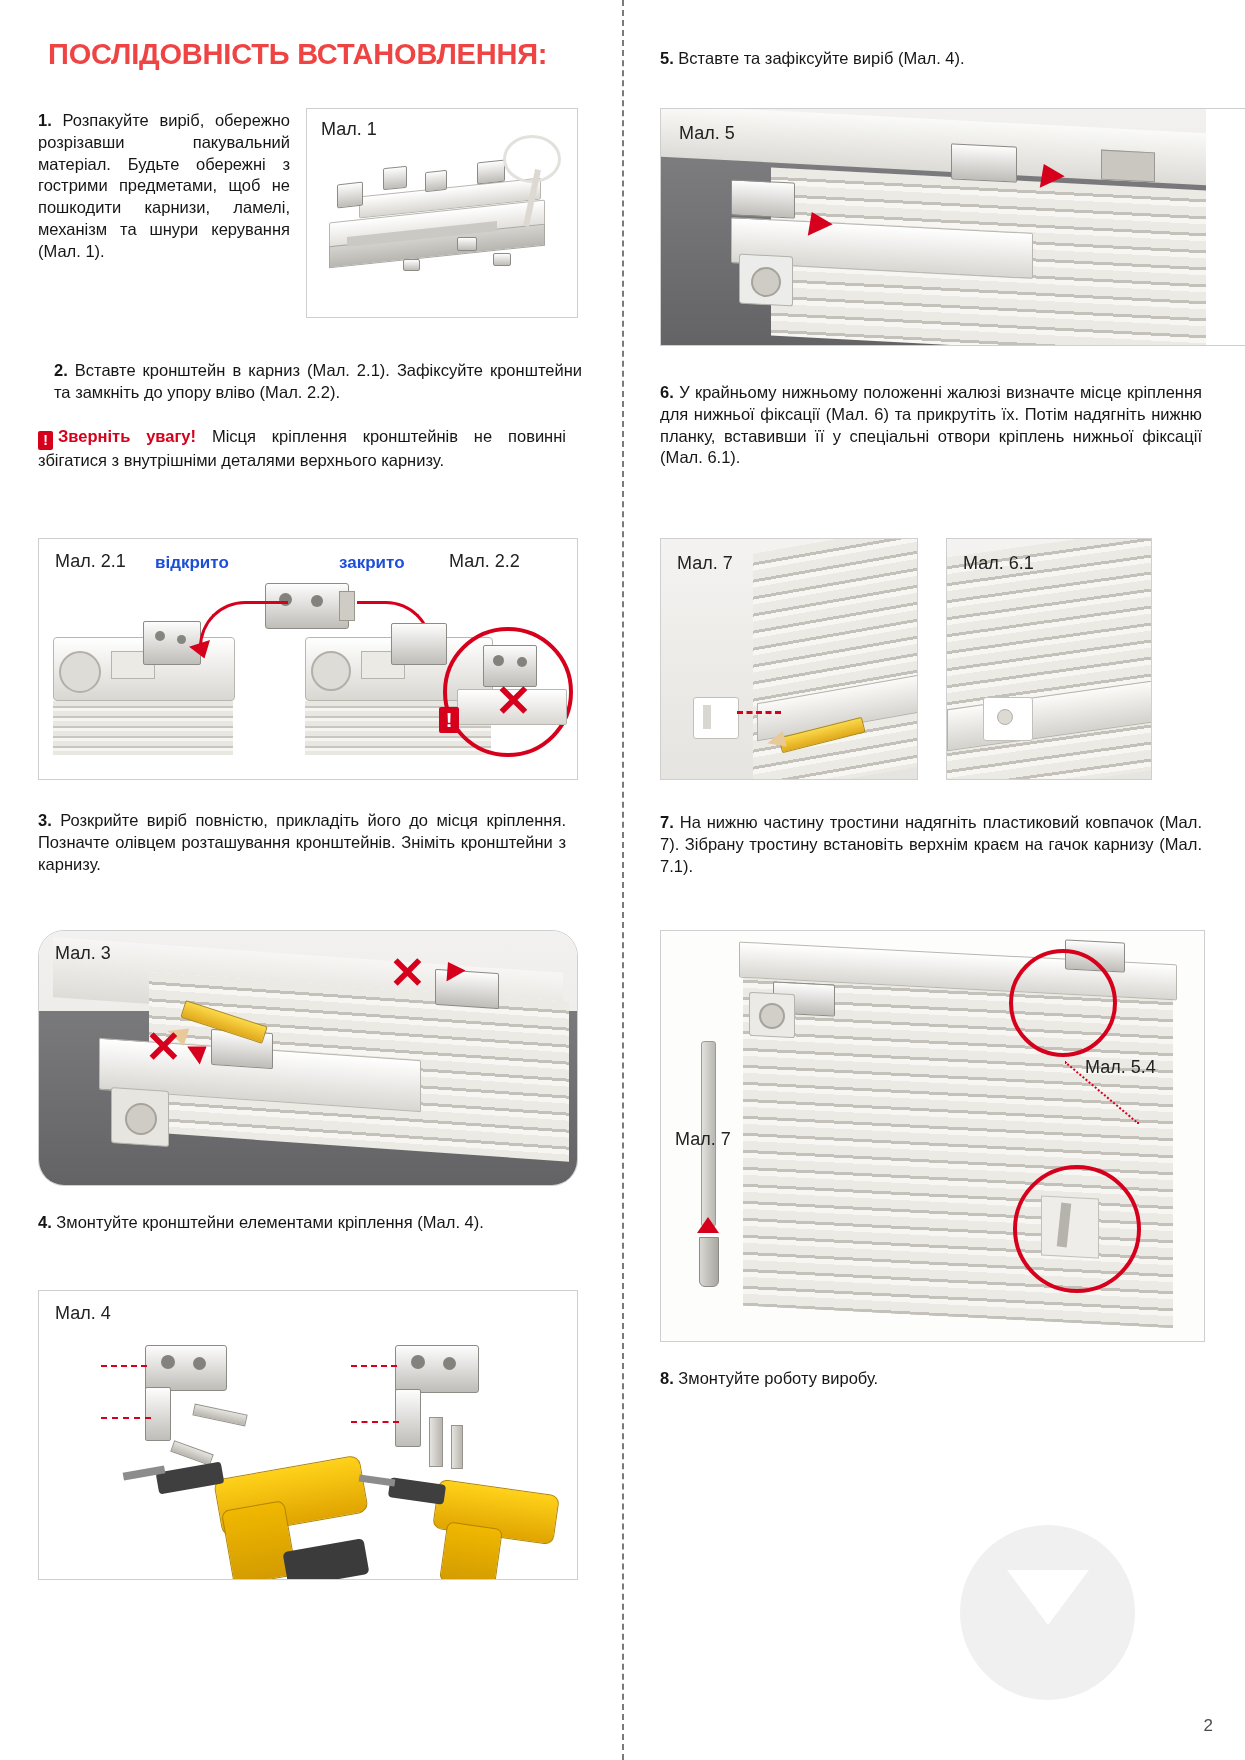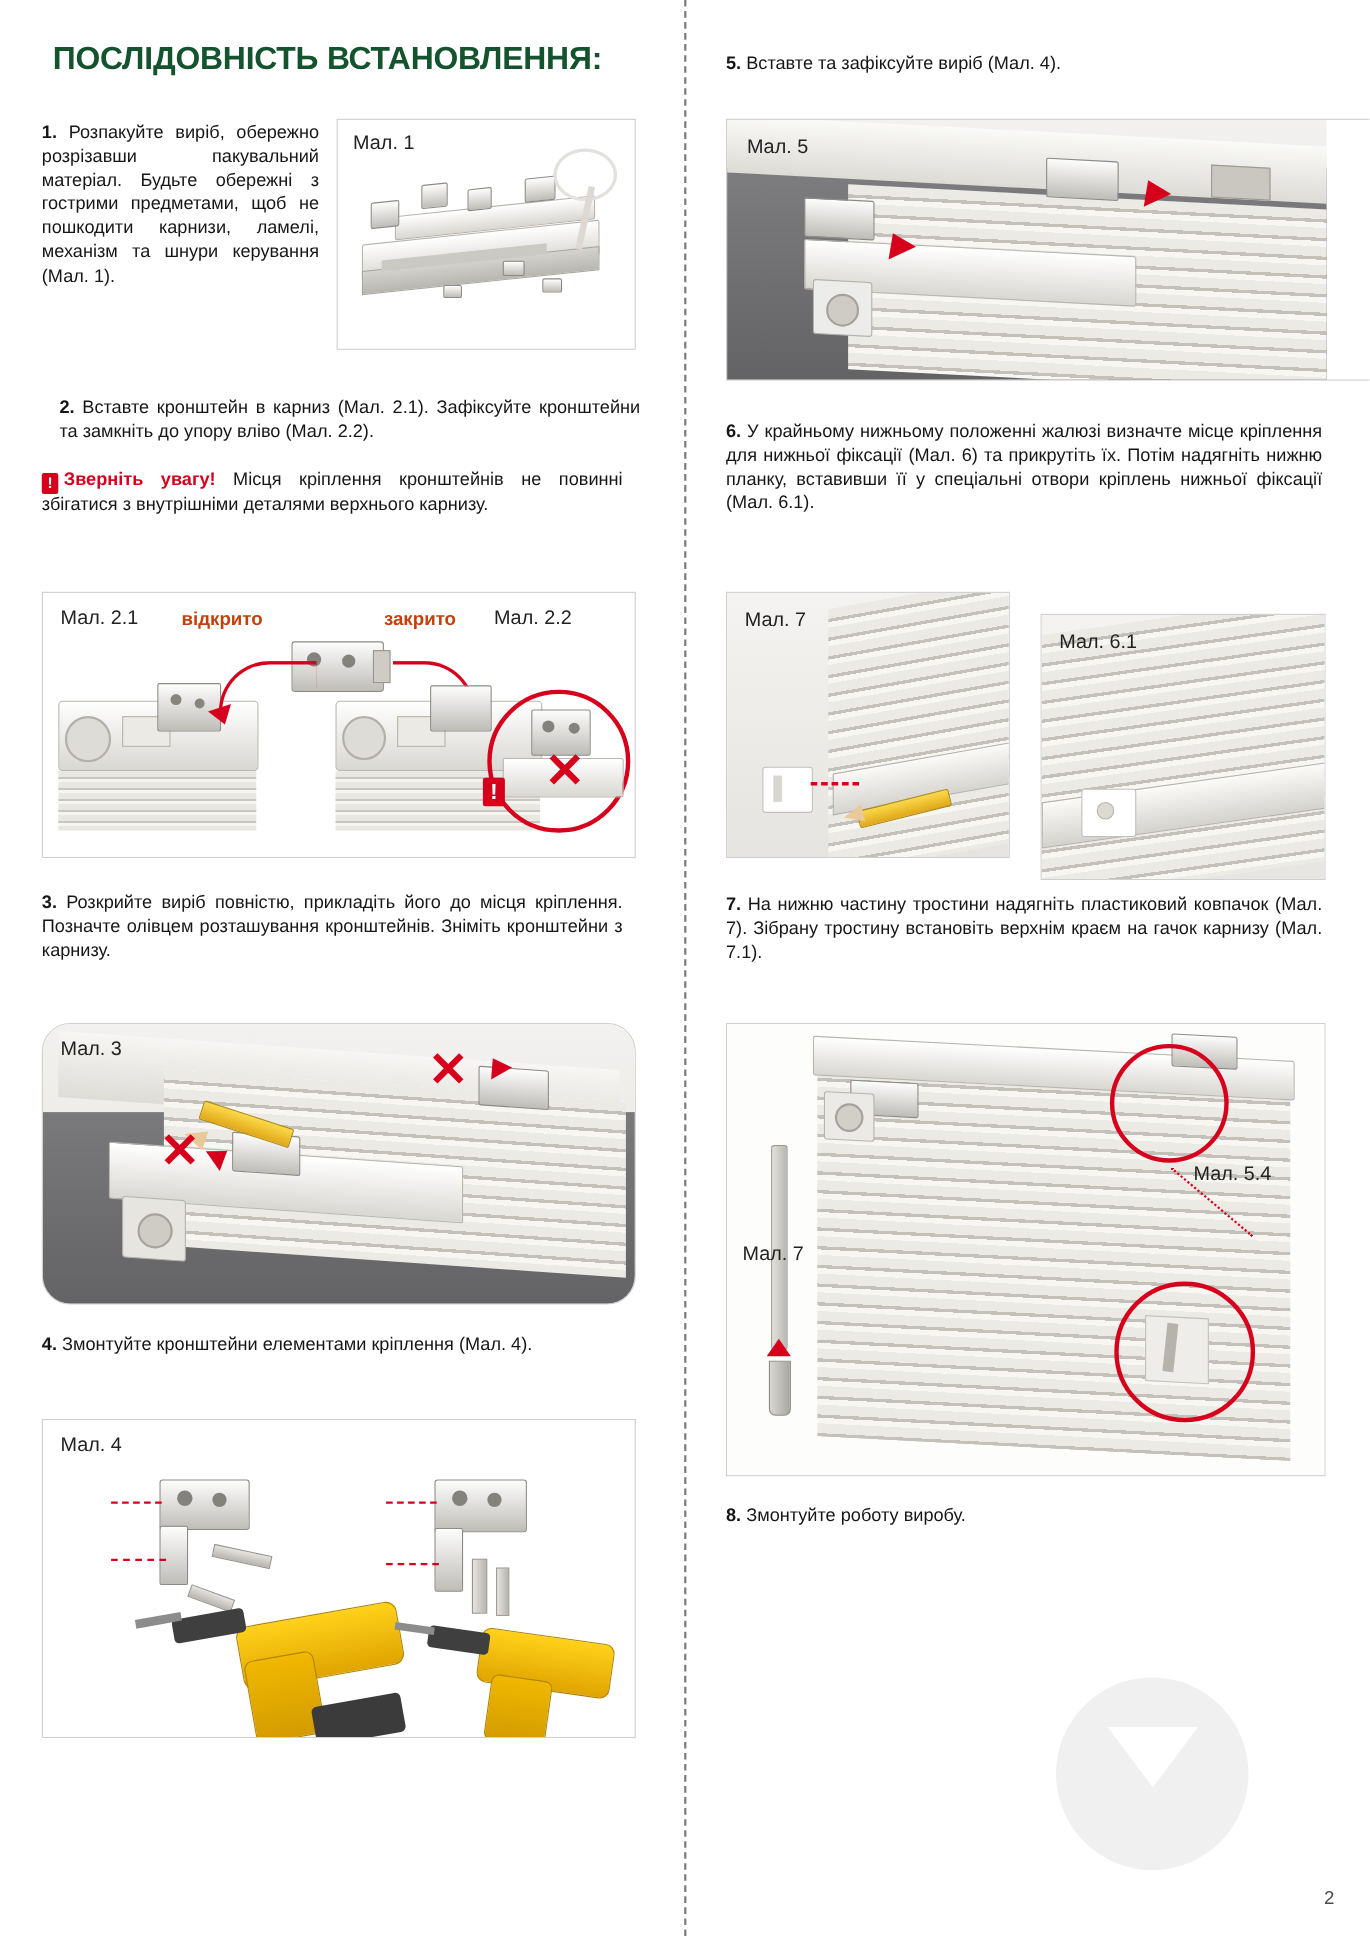--- a/index.html
+++ b/index.html
@@ -40,21 +40,21 @@
   .col-left  { left: 38px;  width: 545px; }
   .col-right { left: 660px; width: 545px; }
 
   
   h1.title {
     font-size: 29px;
     font-weight: bold;
     letter-spacing: -0.2px;
     margin: 0;
     padding: 0;
-    color: #14532d;
+    color: #ef4444;
   }
   .para {
     font-size: 16.5px;
     line-height: 1.32;
     text-align: justify;
     margin: 0;
     color: #161616;
   }
   .para b, .num {
     font-weight: bold;
@@ -88,24 +88,23 @@
   }
   .fig-label {
     position: absolute;
     font-size: 18px;
     color: #222;
     z-index: 12;
     background: transparent;
     font-family: "Liberation Sans", sans-serif;
   }
   .lbl-red {
-    color: #c2410c;
+    color: #1d4ed8;
     font-weight: bold;
     font-size: 17px;
-    margin-left: 10px;
   }
 
   
   .sh { position: absolute; }
   .wall { background: linear-gradient(180deg,#f2f1ef,#e7e5e1); }
   .grey-wall { background: #6f6f71; }
   .blind-slats {
     background: repeating-linear-gradient(
       180deg,
       #e9e7e2 0px, #e9e7e2 5px,
@@ -363,21 +362,21 @@
       <div class="sh" style="left:96px; top:150px; width:160px; height:36px; background:linear-gradient(180deg,#fbfaf8,#d6d4cf); border:1px solid #b5b2ac; transform: skewY(-10deg);"></div>
       <div class="sh" style="left:32px; top:158px; width:44px; height:40px; background:#fff; border:1px solid #c2c0bb; border-radius:3px;"></div>
       <div class="sh" style="left:42px; top:166px; width:8px; height:24px; background:#d9d7d2;"></div>
 
       <div class="sh" style="left:76px; top:172px; width:44px; height:0; border-top:3px dashed #d6001c;"></div>
 
       <div class="sh pencil-body" style="left:118px; top:188px; width:84px; height:14px; transform: rotate(-14deg); border-radius:2px;"></div>
       <div class="sh" style="left:106px; top:194px; width:0; height:0; border-top:8px solid transparent; border-bottom:8px solid transparent; border-right:18px solid #e9c99a; transform: rotate(-14deg);"></div>
     </div>
 
-    <div class="fig" style="position:absolute; top:558px; left:286px; width:259px; height:242px;">
+    <div class="fig" style="position:absolute; top:538px; left:286px; width:206px; height:242px;">
       <span class="fig-label" style="left:16px; top:14px; z-index:20;">Мал. 6.1</span>
       <div class="sh" style="left:0; top:0; width:259px; height:242px; background:linear-gradient(180deg,#f4f3f1,#e7e5e1);"></div>
       <div class="sh blind-slats-lg" style="left:0; top:0; width:259px; height:242px; transform: skewY(-8deg);"></div>
       <div class="sh" style="left:0; top:152px; width:259px; height:40px; background:linear-gradient(180deg,#fcfbf9,#d4d2cd); border:1px solid #b5b2ac; transform: skewY(-8deg);"></div>
       <div class="sh" style="left:36px; top:158px; width:48px; height:42px; background:#fff; border:1px solid #c2c0bb; border-radius:3px;"></div>
       <div class="sh" style="left:50px; top:170px; width:14px; height:14px; border-radius:50%; background:#ddd9d3; border:1px solid #b3b0aa;"></div>
     </div>
 
     <div class="para" style="position:absolute; top:812px; left:0; width:542px;">
       <span class="num">7.</span>

